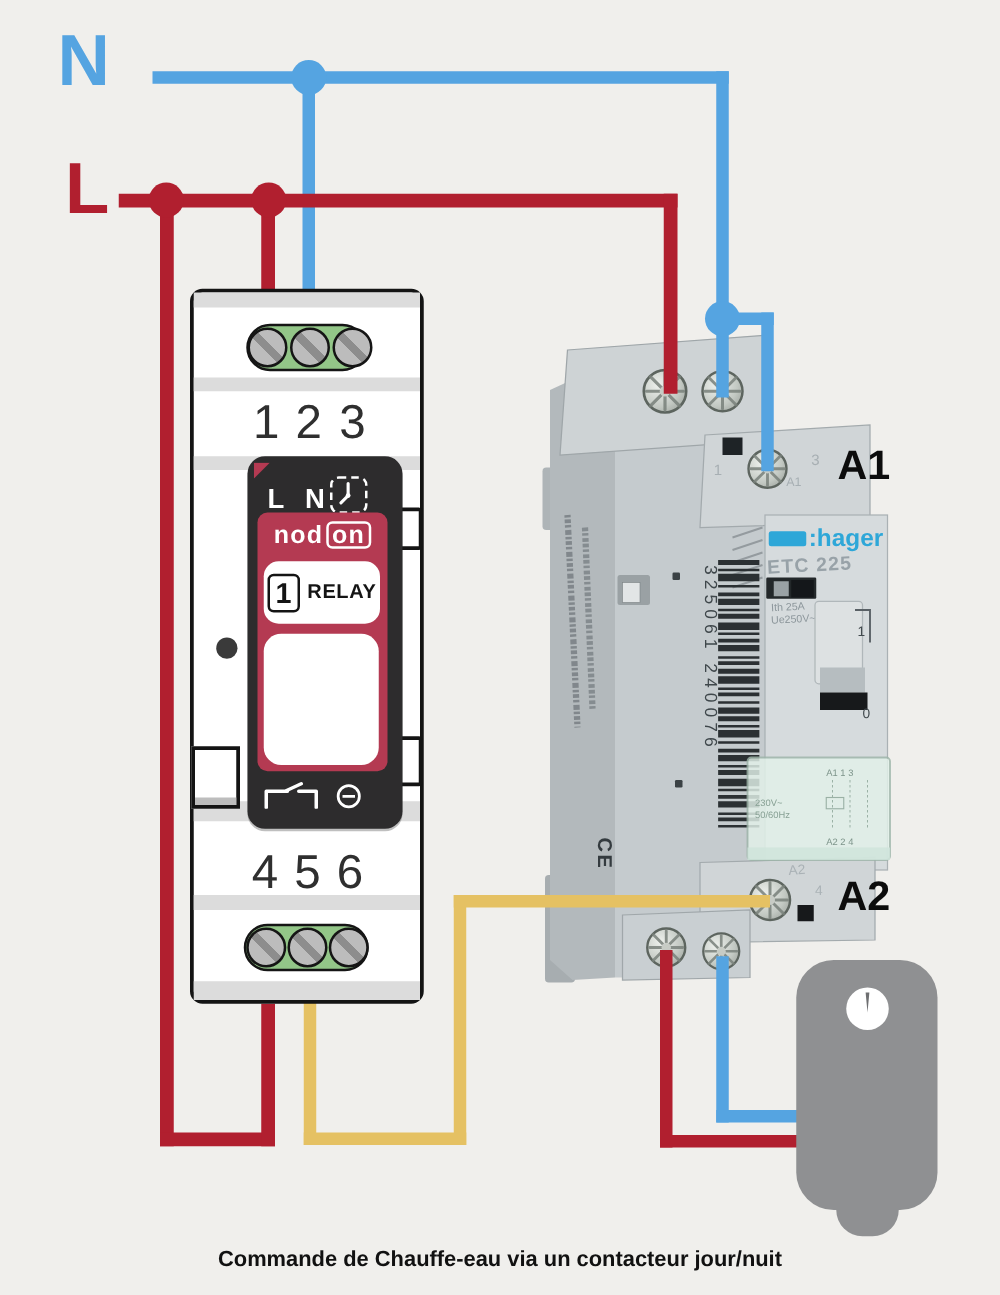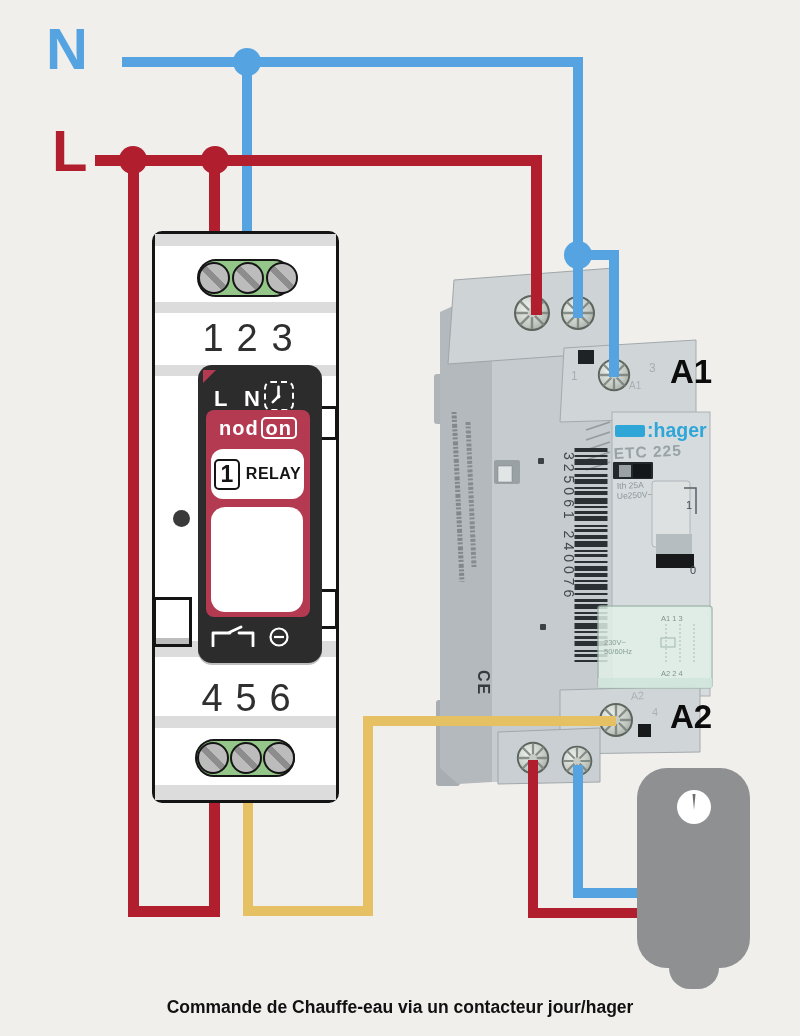--- a/index.html
+++ b/index.html
@@ -259,14 +259,14 @@
 
   <div class="heater">
     <div class="dial">
       <svg width="34" height="34" viewBox="0 0 34 34">
         <polygon points="15.5,4 18.5,4 17,20" fill="#6e6f71"></polygon>
       </svg>
     </div>
   </div>
   <div class="heater-dome"></div>
 
-  <div class="caption">Commande de Chauffe-eau via un contacteur jour/hager</div>
+  <div class="caption">Commande de Chauffe-eau via un contacteur jour/nuit</div>
 </div>
 
 </body></html>

